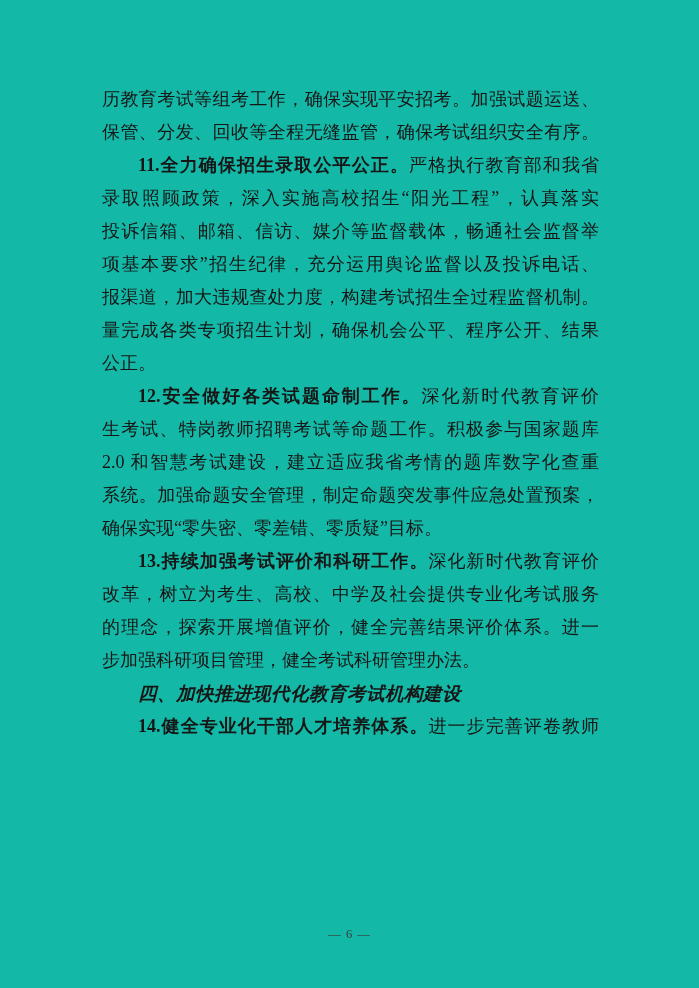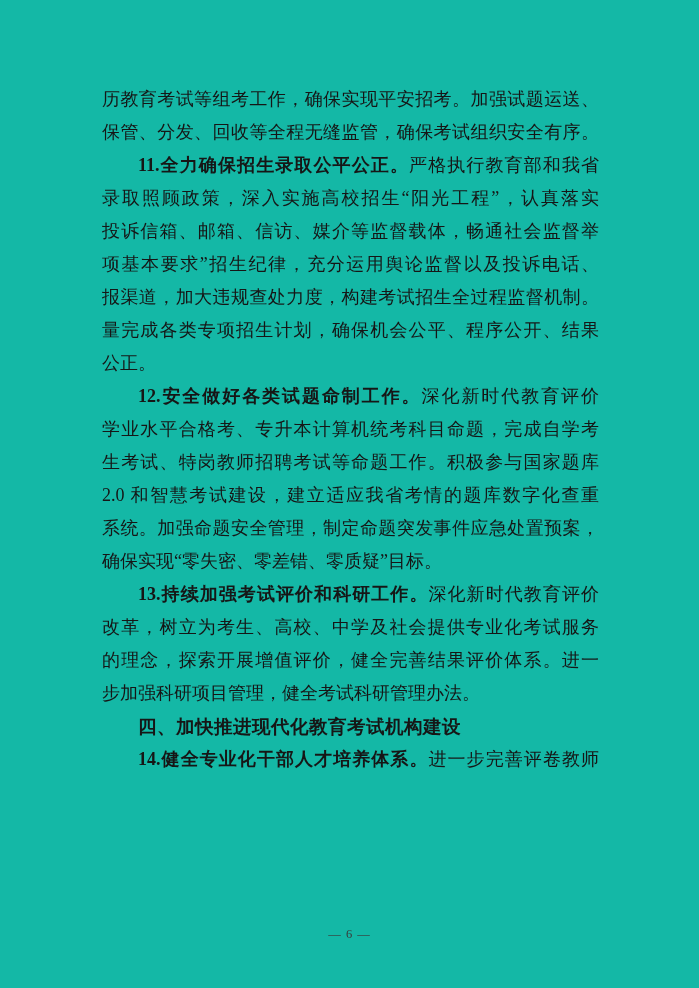--- a/index.html
+++ b/index.html
@@ -37,20 +37,21 @@
     padding-left: 36px;
   }
   .line .bold {
     font-weight: 700;
   }
   .line.heading {
     font-family: "Liberation Sans", sans-serif;
     font-weight: 700;
     font-size: 18.5px;
     letter-spacing: 0.5px;
+    font-style: italic;
   }
   .footer {
     position: absolute;
     left: 0;
     top: 926px;
     width: 100%;
     text-align: center;
     font-size: 12.5px;
     line-height: 16px;
     color: #3a3a3a;
@@ -66,21 +67,20 @@
       <div class="line fill"><span>历教育考试等组考工作，确保实现平安招考。加强试题运送、</span></div>
       <div class="line fill"><span>保管、分发、回收等全程无缝监管，确保考试组织安全有序。</span></div>
       <div class="line indent fill"><span class="bold">11.全力确保招生录取公平公正。</span><span>严格执行教育部和我省</span></div>
       <div class="line fill"><span>录取照顾政策，深入实施高校招生“阳光工程”，认真落实</span></div>
       <div class="line fill"><span>投诉信箱、邮箱、信访、媒介等监督载体，畅通社会监督举</span></div>
       <div class="line fill"><span>项基本要求”招生纪律，充分运用舆论监督以及投诉电话、</span></div>
       <div class="line fill"><span>报渠道，加大违规查处力度，构建考试招生全过程监督机制。</span></div>
       <div class="line fill"><span>量完成各类专项招生计划，确保机会公平、程序公开、结果</span></div>
       <div class="line"><span>公正。</span></div>
       <div class="line indent fill"><span class="bold">12.安全做好各类试题命制工作。</span><span>深化新时代教育评价</span></div>
-      <div class="line fill"><span>学业水平合格考、专升本计算机统考科目命题，完成自学考</span></div>
       <div class="line fill"><span>生考试、特岗教师招聘考试等命题工作。积极参与国家题库</span></div>
       <div class="line fill"><span>2.0 和智慧考试建设，建立适应我省考情的题库数字化查重</span></div>
       <div class="line fill"><span>系统。加强命题安全管理，制定命题突发事件应急处置预案，</span></div>
       <div class="line"><span>确保实现“零失密、零差错、零质疑”目标。</span></div>
       <div class="line indent fill"><span class="bold">13.持续加强考试评价和科研工作。</span><span>深化新时代教育评价</span></div>
       <div class="line fill"><span>改革，树立为考生、高校、中学及社会提供专业化考试服务</span></div>
       <div class="line fill"><span>的理念，探索开展增值评价，健全完善结果评价体系。进一</span></div>
       <div class="line"><span>步加强科研项目管理，健全考试科研管理办法。</span></div>
       <div class="line indent heading"><span class="bold">四、加快推进现代化教育考试机构建设</span></div>
       <div class="line indent fill"><span class="bold">14.健全专业化干部人才培养体系。</span><span>进一步完善评卷教师</span></div>

